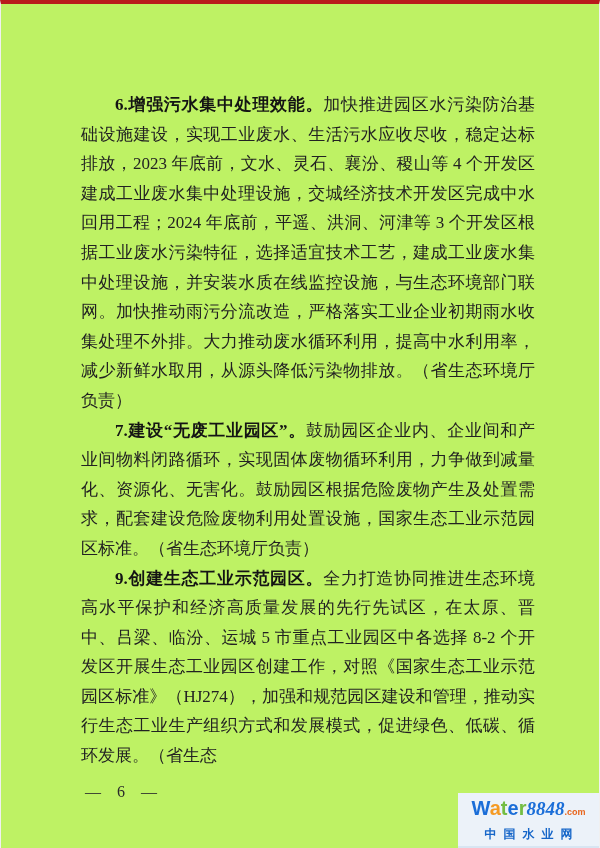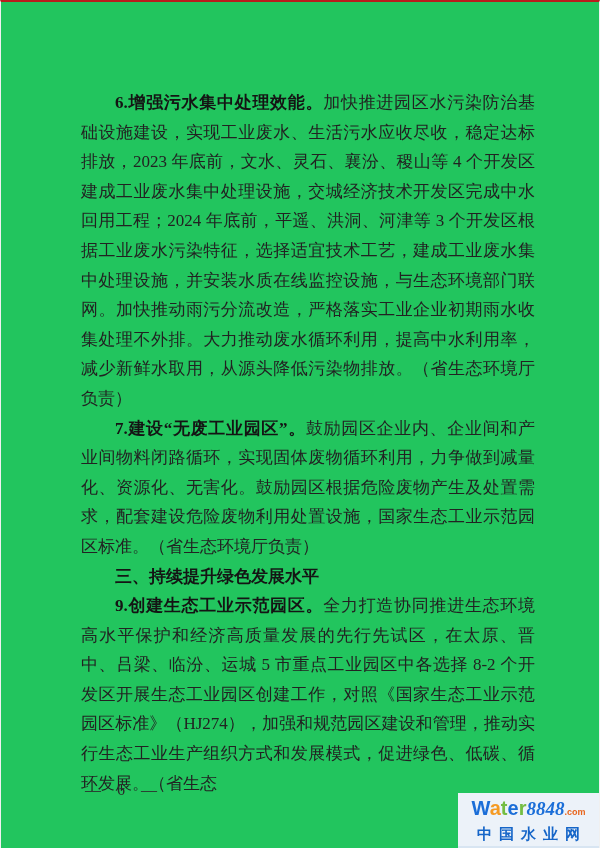--- a/index.html
+++ b/index.html
@@ -5,22 +5,22 @@
   html, body { margin: 0; padding: 0; }
   body {
     width: 600px; height: 848px;
     background: #fdfdfd;
     position: relative;
     overflow: hidden;
     font-family: "Liberation Serif", "DejaVu Serif", serif;
   }
   .page {
     position: absolute; inset: 0;
-    background: #22c55e;
-    border-top: 2px solid #b91c1c;
+    background: #bef264;
+    border-top: 4px solid #b91c1c;
     border-left: 1px solid #f0f0f0;
     border-right: 1px solid #f0f0f0;
   }
   .doc-body {
     position: absolute;
     left: 80px; top: 86px; width: 454px;
     font-size: 17px;
     line-height: 29.6px;
     color: #222222;
     text-align: justify;
@@ -66,39 +66,38 @@
     font-style: italic;
     font-weight: 700;
     font-size: 19px;
   }
   .logo-tld {
     font-size: 9px;
     font-weight: 700;
     vertical-align: baseline;
   }
   .logo-subtitle {
-    font-size: 15px;
+    font-size: 12px;
     font-weight: 700;
     letter-spacing: 7px;
     line-height: 22px;
     margin-left: 7px;
     white-space: nowrap;
   }
 </style>
 </head>
 <body>
 
 <div class="page">
 
   <div class="doc-body">
     <p><span class="lead">6.增强污水集中处理效能。</span><span>加快推进园区水污染防治基础设施建设，实现工业废水、生活污水应收尽收，稳定达标排放，2023 年底前，文水、灵石、襄汾、稷山等 4 个开发区建成工业废水集中处理设施，交城经济技术开发区完成中水回用工程；2024 年底前，平遥、洪洞、河津等 3 个开发区根据工业废水污染特征，选择适宜技术工艺，建成工业废水集中处理设施，并安装水质在线监控设施，与生态环境部门联网。加快推动雨污分流改造，严格落实工业企业初期雨水收集处理不外排。大力推动废水循环利用，提高中水利用率，减少新鲜水取用，从源头降低污染物排放。（省生态环境厅负责）</span></p>
 
     <p><span class="lead">7.建设“无废工业园区”。</span><span>鼓励园区企业内、企业间和产业间物料闭路循环，实现固体废物循环利用，力争做到减量化、资源化、无害化。鼓励园区根据危险废物产生及处置需求，配套建设危险废物利用处置设施，国家生态工业示范园区标准。（省生态环境厅负责）</span></p>
 
-    <p><span class="section-heading">三、持续提升绿色发展水平</span></p>
 
     <p><span class="lead">9.创建生态工业示范园区。</span><span>全力打造协同推进生态环境高水平保护和经济高质量发展的先行先试区，在太原、晋中、吕梁、临汾、运城 5 市重点工业园区中各选择 8-2 个开发区开展生态工业园区创建工作，对照《国家生态工业示范园区标准》（HJ274），加强和规范园区建设和管理，推动实行生态工业生产组织方式和发展模式，促进绿色、低碳、循环发展。（省生态</span></p>
   </div>
 
   <div class="page-number">— 6 —</div>
 
   <div class="logo-box" style="background: rgb(236, 242, 249); margin-left: 28px;">
     <div class="logo-line1"><span class="logo-word"><span style="color: rgb(27, 110, 216);">W</span><span style="color: rgb(245, 154, 35);">a</span><span style="color: rgb(116, 189, 67);">t</span><span style="color: rgb(27, 110, 216);">e</span><span style="color: rgb(116, 189, 67);">r</span></span><span class="logo-number" style="color: rgb(27, 110, 216);">8848</span><span class="logo-tld" style="color: rgb(232, 100, 27);">.com</span></div>
     <div class="logo-subtitle" style="color: rgb(21, 101, 200);">中国水业网</div>
   </div>

